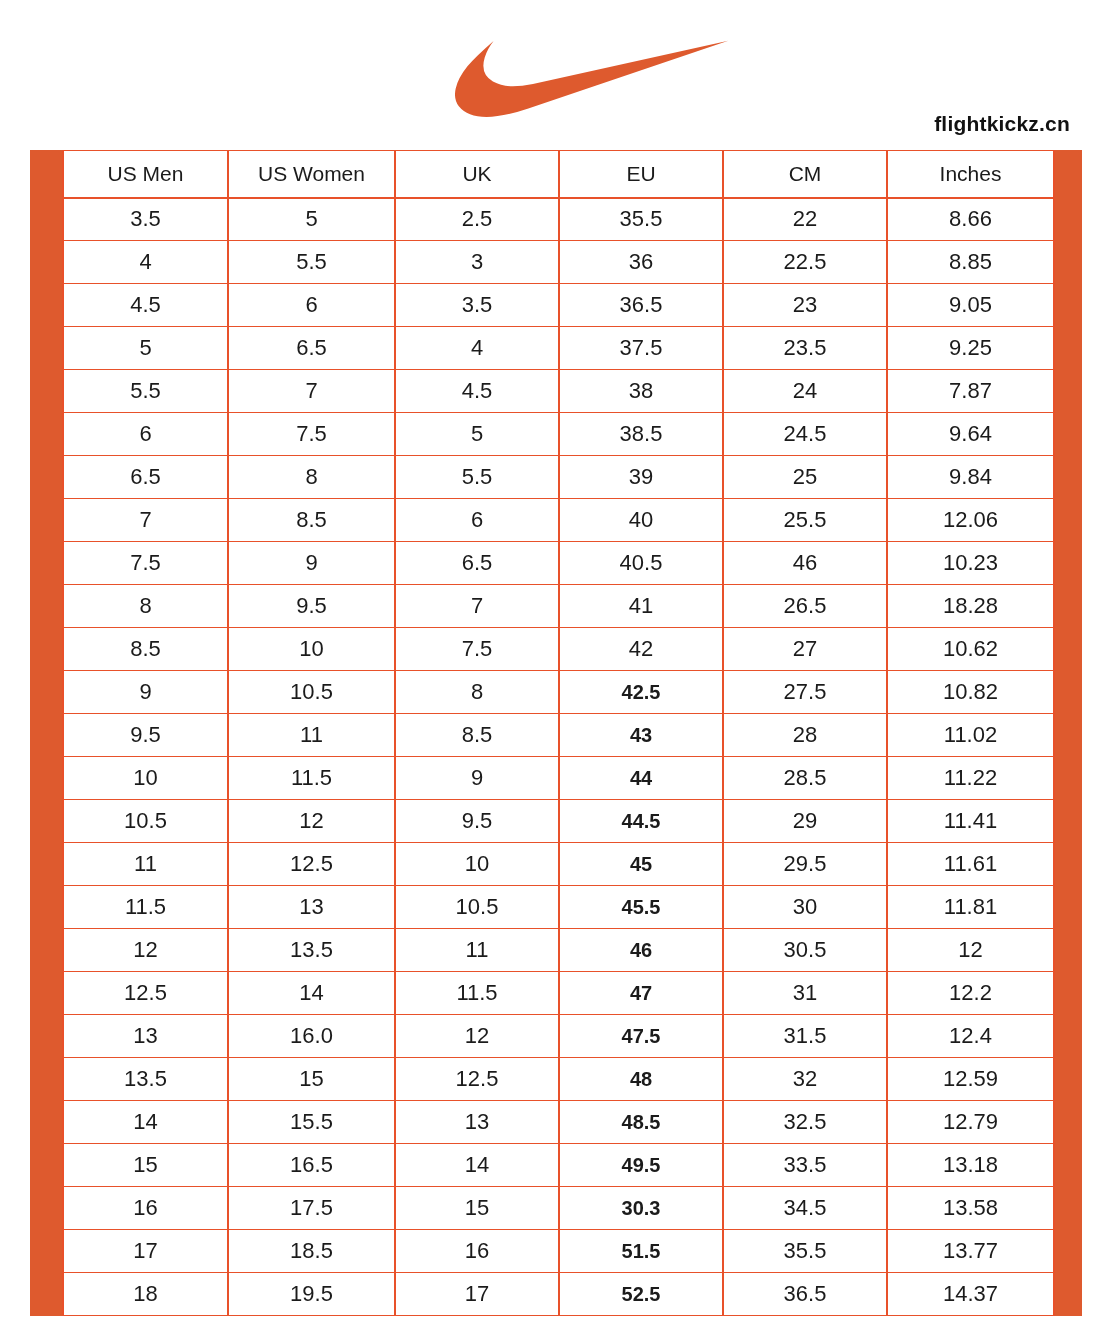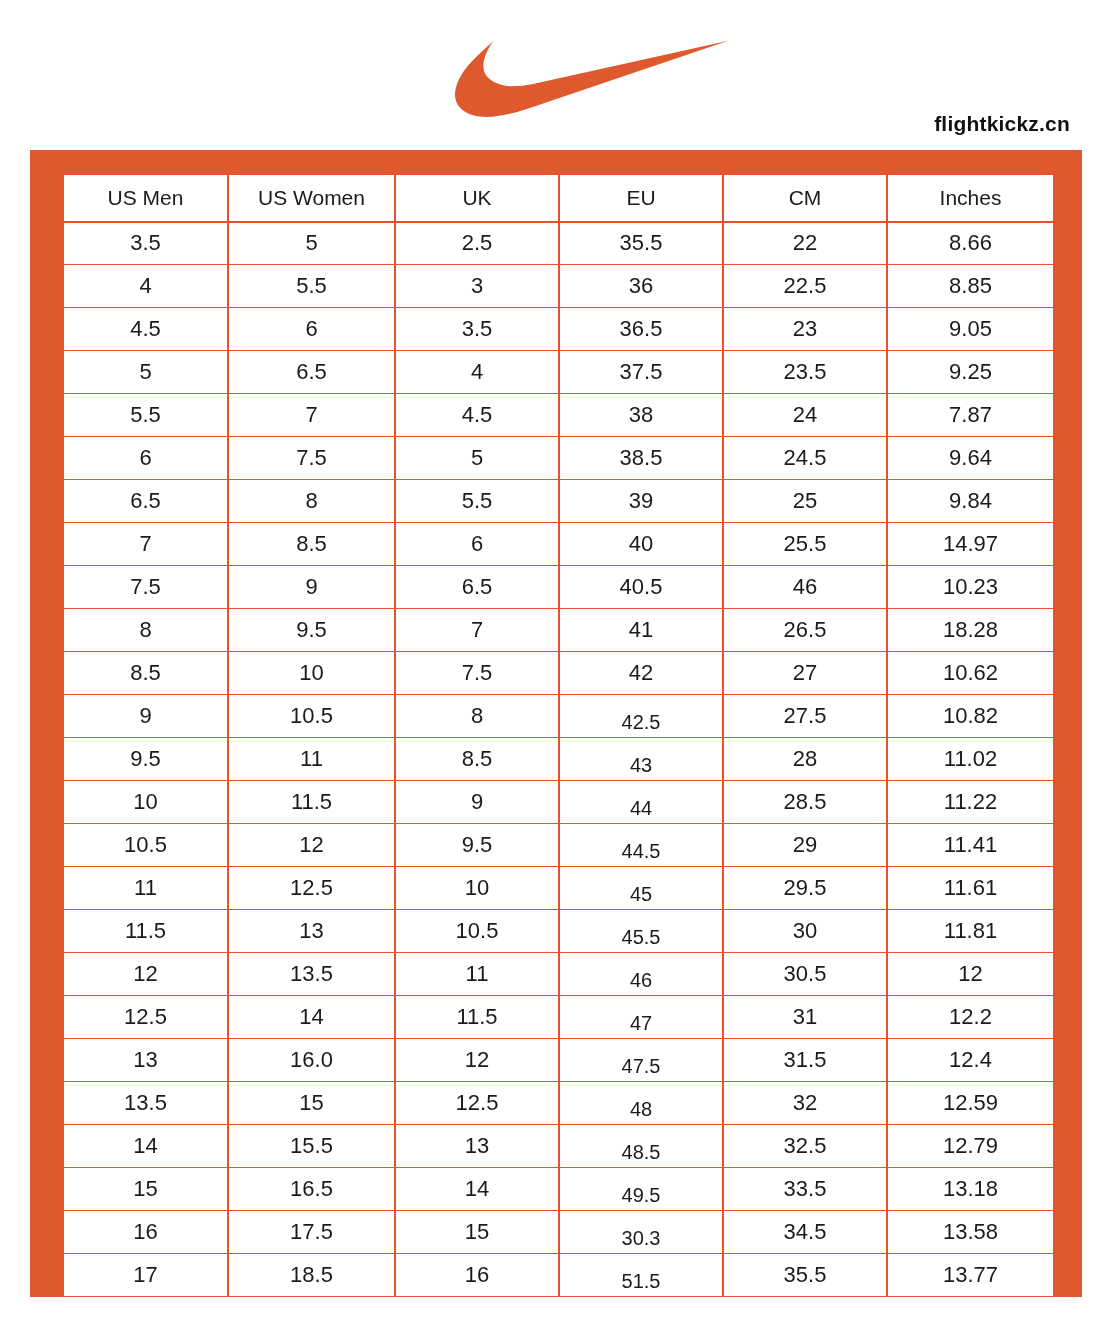--- a/index.html
+++ b/index.html
@@ -46,21 +46,20 @@
     width: 1052px;
     background: var(--accent);
     padding: 0 29px 0 32px;
   }
 
   table.size-table {
     border-collapse: collapse;
     table-layout: fixed;
     width: 991px;
     background: #ffffff;
-    margin-top: 24px;
   }
   table.size-table th,
   table.size-table td {
     border: 2px solid var(--grid);
     border-top-width: 1.5px;
     border-bottom-width: 1.5px;
     text-align: center;
     vertical-align: middle;
     white-space: nowrap;
     overflow: hidden;
@@ -72,22 +71,23 @@
     font-weight: 400;
     border-bottom-width: 2px;
   }
   table.size-table td {
     font-size: 22px;
     font-weight: 400;
   }
   
   table.size-table tbody tr:nth-child(n+12) td:nth-child(4) {
     vertical-align: top;
-    padding-top: 16px;
+    padding-top: 10px;
     font-size: 20px;
+    font-weight: bold;
   }
 </style>
 </head>
 <body>
 
 <div class="logo-wrap">
   <svg viewBox="0 0 69 29" preserveAspectRatio="none" aria-hidden="true">
     <path d="M68.56 3.98 L18.4 25.36
              Q12.16 28.02 7.92 28.02
              Q3.12 28.02 0.96 24.64
@@ -179,21 +179,21 @@
           <td>39</td>
           <td>25</td>
           <td>9.84</td>
         </tr>
         <tr>
           <td>7</td>
           <td>8.5</td>
           <td>6</td>
           <td>40</td>
           <td>25.5</td>
-          <td>14.97</td>
+          <td>12.06</td>
         </tr>
         <tr>
           <td>7.5</td>
           <td>9</td>
           <td>6.5</td>
           <td>40.5</td>
           <td>46</td>
           <td>10.23</td>
         </tr>
         <tr>
@@ -317,15 +317,23 @@
           <td>13.58</td>
         </tr>
         <tr>
           <td>17</td>
           <td>18.5</td>
           <td>16</td>
           <td>51.5</td>
           <td>35.5</td>
           <td>13.77</td>
         </tr>
+        <tr>
+          <td>18</td>
+          <td>19.5</td>
+          <td>17</td>
+          <td>52.5</td>
+          <td>36.5</td>
+          <td>14.37</td>
+        </tr>
       </tbody>
   </table>
 </div>
 
 </body></html>

